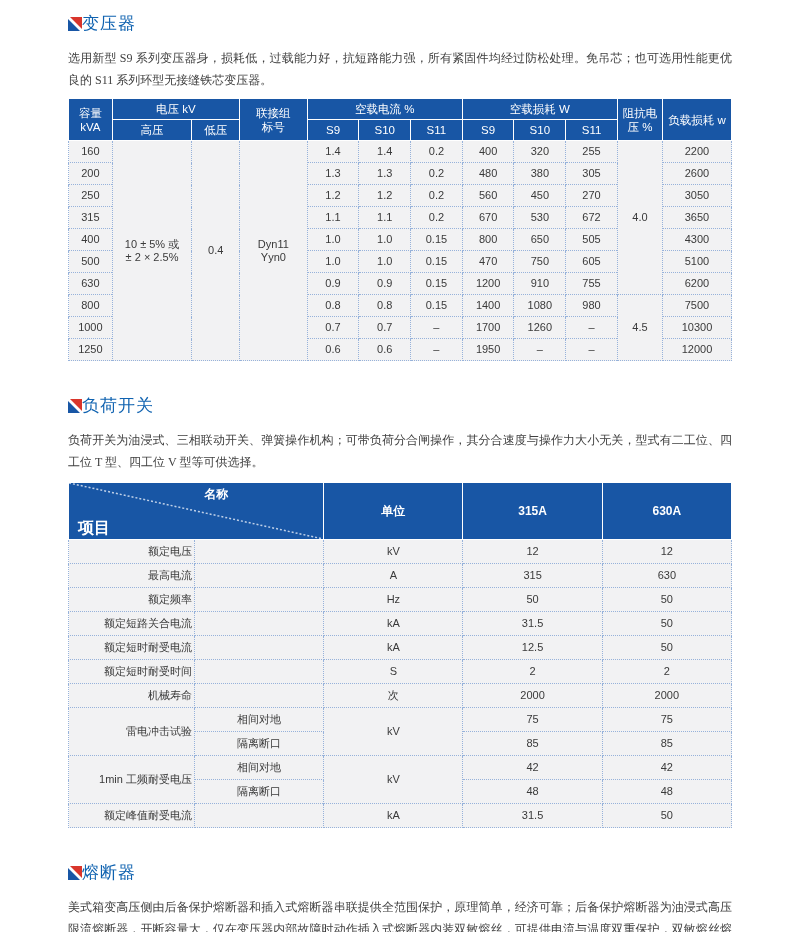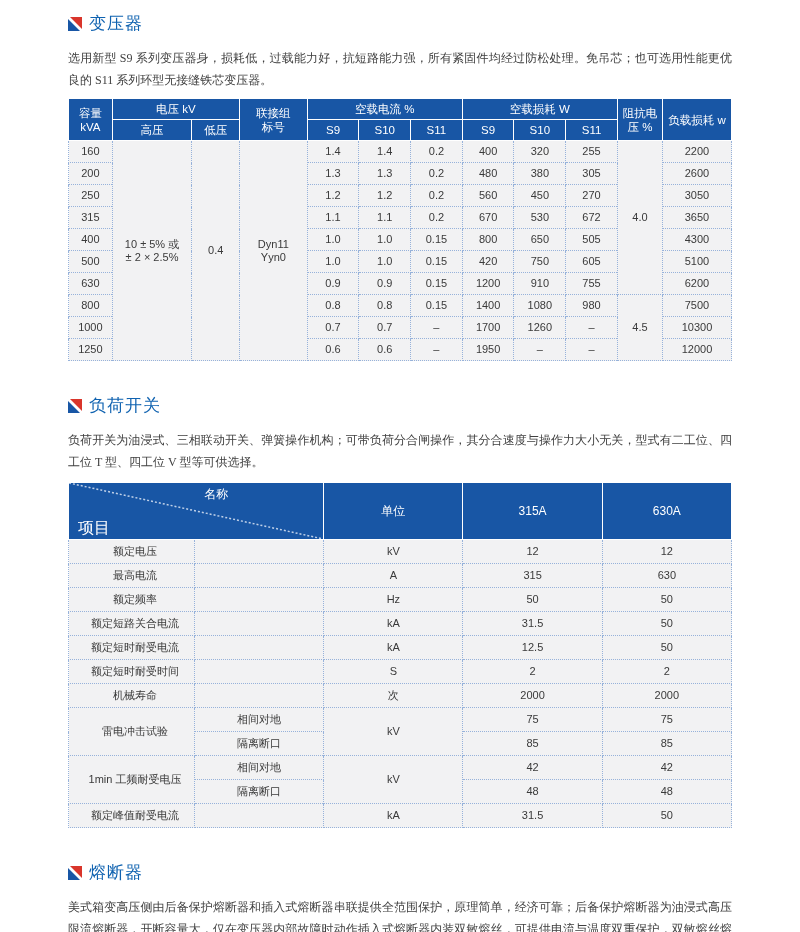--- a/index.html
+++ b/index.html
@@ -10,21 +10,20 @@
     font-family: "Liberation Sans", "DejaVu Sans", sans-serif;
     color: #3a3a3a;
     overflow: hidden;
   }
   .page { padding: 12px 68px 0 68px; }
 
   
   .section-title {
     display: flex;
     align-items: center;
-    gap: 7px;
     color: #0f62b0;
     font-size: 17px;
     letter-spacing: 1px;
     margin-bottom: 12px;
   }
   .section-title .tri-icon { width: 14px; height: 14px; display: block; flex: 0 0 auto; }
 
   .section-desc {
     font-size: 12px;
     line-height: 22px;
@@ -54,22 +53,22 @@
     font-size: 11px;
     color: #3a3a3a;
     text-align: center;
     vertical-align: middle;
     padding: 1px 2px;
     white-space: pre-line;
     line-height: 13px;
   }
   #transformer-table tbody td { height: 22px; }
   #switch-table tbody td { height: 24px; }
-  #switch-table tbody td.item-cell { text-align: center; padding-left: 9px; }
-  #switch-table thead th { height: 39px; font-size: 12px; }
+  #switch-table tbody td.item-cell { text-align: right; padding-left: 9px; }
+  #switch-table thead th { height: 39px; font-size: 12px; font-weight: bold; }
 
   
   th.diag-cell { position: relative; padding: 0; }
   th.diag-cell svg.diag-line { position: absolute; inset: 0; width: 100%; height: 100%; }
   th.diag-cell .diag-top {
     position: absolute; top: 4px; left: 0; right: 0;
     text-align: center; padding-left: 40px; font-size: 12px;
   }
   th.diag-cell .diag-bottom {
     position: absolute; bottom: 4px; left: 9px; font-size: 16px;
@@ -187,21 +186,21 @@
           <td>800</td>
           <td>650</td>
           <td>505</td>
           <td>4300</td>
         </tr>
         <tr>
           <td>500</td>
           <td>1.0</td>
           <td>1.0</td>
           <td>0.15</td>
-          <td>420</td>
+          <td>470</td>
           <td>750</td>
           <td>605</td>
           <td>5100</td>
         </tr>
         <tr>
           <td>630</td>
           <td>0.9</td>
           <td>0.9</td>
           <td>0.15</td>
           <td>1200</td>

